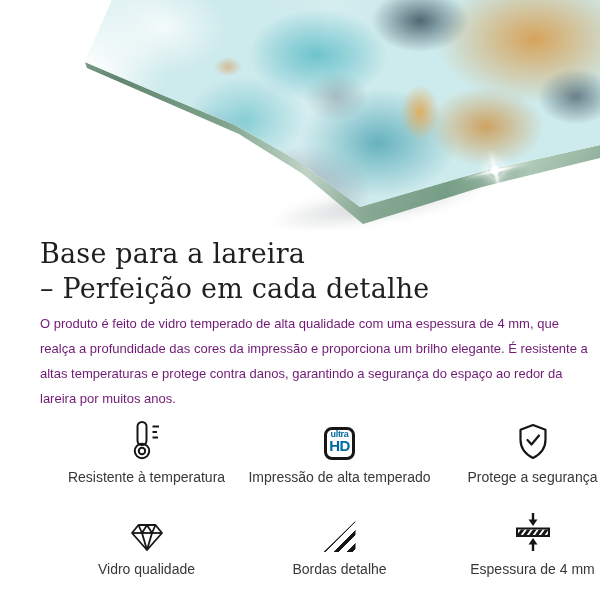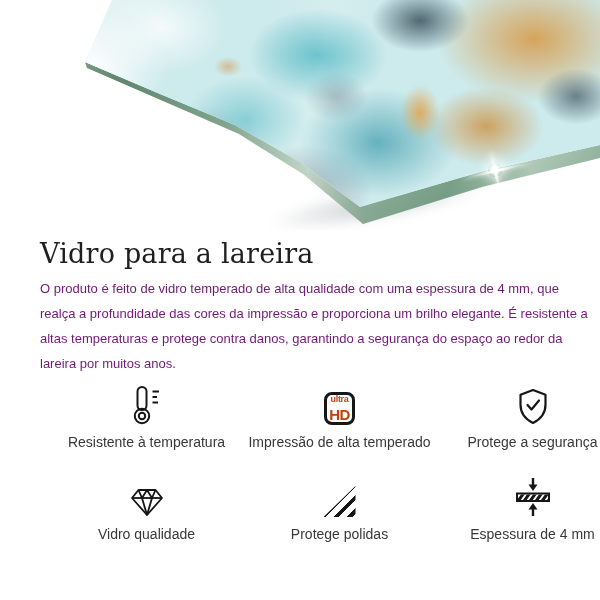--- a/index.html
+++ b/index.html
@@ -95,21 +95,21 @@
   
   .features { margin:1px 0 0 10px; display:grid; grid-template-columns:repeat(3,193px); row-gap:19px; }
   .feature { display:flex; flex-direction:column; align-items:center; }
   .icon-box { height:48px; display:flex; align-items:flex-end; justify-content:center; }
   .feature-label { margin-top:9px; font-size:14px; color:#383838; white-space:nowrap; }
 
   .icon-svg { display:block; }
 
   .uhd-box {
     width:25px; height:27px; border:3px solid #161616; border-radius:8px;
-    display:flex; flex-direction:column; align-items:center; justify-content:space-between; color:#c2410c;
+    display:flex; flex-direction:column; align-items:center; justify-content:flex-start; color:#0369a1;
   }
   .uhd-top { font-size:9px; font-weight:700; line-height:9px; letter-spacing:-0.3px; }
   .uhd-bottom { font-size:15px; font-weight:700; line-height:14px; letter-spacing:-0.5px; }
 
   .stripe-triangle {
     width:32px; height:31px;
     clip-path:polygon(0% 100%, 100% 0%, 100% 100%);
     background:repeating-linear-gradient(135deg, #161616 0 4px, rgba(0,0,0,0) 4px 9.5px);
   }
 </style>
@@ -124,21 +124,22 @@
   <div class="glass-sheen"></div>
   <div class="sparkle">
     <div class="ray-a"></div>
       <div class="ray-b"></div>
       <div class="core"></div>
   </div>
 </div>
 
 <div class="content">
   <h1>
-    <span>Vidro para a lareira</span><br>
+    <span>Base para a lareira</span><br>
+    <span>– Perfeição em cada detalhe</span>
   </h1>
 
   <p class="desc">O produto é feito de vidro temperado de alta qualidade com uma espessura de 4 mm, que realça a profundidade das cores da impressão e proporciona um brilho elegante. É resistente a altas temperaturas e protege contra danos, garantindo a segurança do espaço ao redor da lareira por muitos anos.</p>
 
   <div class="features">
 
     <div class="feature">
       <div class="icon-box">
         <svg class="icon-svg" width="27" height="40" viewBox="0 0 27 40" fill="none" stroke="#161616" stroke-width="2">
           <rect x="4.5" y="2" width="9" height="23" rx="4.5"></rect>
@@ -179,21 +180,21 @@
           <path d="M13 11 L18 28 M23 11 L18 28"></path>
         </svg>
       </div>
       <div class="feature-label">Vidro qualidade</div>
     </div>
 
     <div class="feature">
       <div class="icon-box">
         <div class="stripe-triangle"></div>
       </div>
-      <div class="feature-label">Protege polidas</div>
+      <div class="feature-label">Bordas detalhe</div>
     </div>
 
     <div class="feature">
       <div class="icon-box">
         <svg class="icon-svg" width="36" height="40" viewBox="0 0 36 40" fill="none">
           <path d="M18 1 V8" stroke="#161616" stroke-width="2.4"></path>
           <polygon points="13.5,7.5 22.5,7.5 18,14" fill="#161616"></polygon>
           <rect x="2" y="16.5" width="32" height="7.5" fill="none" stroke="#161616" stroke-width="2"></rect>
           <clipPath id="barclip">
               <rect x="3" y="17.5" width="30" height="5.5"></rect>

